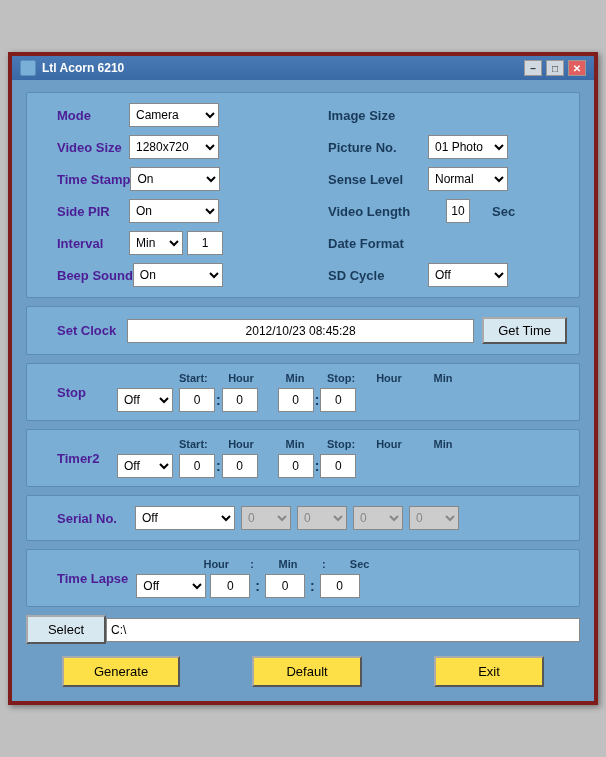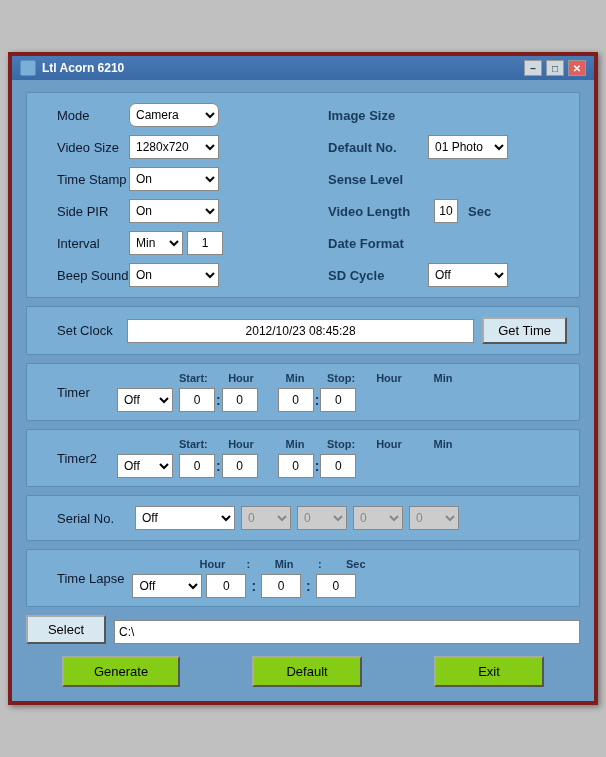--- a/index.html
+++ b/index.html
@@ -73,22 +73,22 @@
     }
 
     .row {
       display: flex;
       align-items: center;
       margin-bottom: 8px;
     }
     .row:last-child { margin-bottom: 0; }
 
     .label {
-      color: #0f172a;
-      font-weight: normal;
+      color: #4c1d95;
+      font-weight: bold;
       font-size: 13px;
       min-width: 90px;
       padding-left: 18px;
     }
 
     .label-right {
       color: #1a3a5a;
       font-weight: bold;
       font-size: 13px;
       min-width: 100px;
@@ -179,22 +179,22 @@
     .timelapse-section {
       background: #7aaed5;
       border: 1px solid #5a8cb5;
       border-radius: 2px;
       padding: 8px 12px;
       margin-bottom: 8px;
     }
 
     .bottom-row {
       display: flex;
-      align-items: flex-end;
-      gap: 8px;
+      align-items: center;
+      gap: 0;
       margin-bottom: 8px;
     }
     .select-btn {
       background: #d8e8f0;
       border: 2px outset #aaa;
       padding: 5px 16px;
       font-size: 13px;
       cursor: pointer;
       min-width: 80px;
     }
@@ -202,21 +202,21 @@
       flex: 1;
       height: 26px;
     }
 
     .footer-btns {
       display: flex;
       justify-content: space-around;
       padding: 4px 0 2px;
     }
     .footer-btn {
-      background: #84cc16;
+      background: #fde047;
       border: 2px outset #aaa;
       padding: 6px 30px;
       font-size: 13px;
       cursor: pointer;
       min-width: 110px;
       text-align: center;
     }
 
     .video-length-input {
       width: 50px;
@@ -253,64 +253,67 @@
     </div>
   </div>
 
   <div class="main-content">
 
     <div class="section-box">
 
       <div class="row two-col">
         <div class="col-half">
           <span class="label">Mode</span>
-          <select style="width:90px;border-radius:7px;">
+          <select style="width:90px;">
             <option>Camera</option>
           </select>
         </div>
         <div class="col-half">
           <span class="label-right">Image Size</span>
         </div>
       </div>
 
       <div class="row two-col">
         <div class="col-half">
           <span class="label">Video Size</span>
           <select style="width:90px;">
             <option>1280x720</option>
           </select>
         </div>
         <div class="col-half">
-          <span class="label-right">Default No.</span>
+          <span class="label-right">Picture No.</span>
           <select style="width:80px;">
             <option>01 Photo</option>
           </select>
         </div>
       </div>
 
       <div class="row two-col">
         <div class="col-half">
           <span class="label">Time Stamp</span>
           <select style="width:90px;">
             <option>On</option>
           </select>
         </div>
         <div class="col-half">
           <span class="label-right">Sense Level</span>
+          <select style="width:80px;">
+            <option>Normal</option>
+          </select>
         </div>
       </div>
 
       <div class="row two-col">
         <div class="col-half">
           <span class="label">Side PIR</span>
           <select style="width:90px;">
             <option>On</option>
           </select>
         </div>
-        <div class="col-half" style="gap:6px;">
+        <div class="col-half" style="gap:18px;">
           <span class="label-right">Video Length</span>
           <input type="text" class="video-length-input" style="width: 24px; text-align: center;" value="10">
           <span class="sec-label">Sec</span>
         </div>
       </div>
 
       <div class="row two-col">
         <div class="col-half">
           <span class="label">Interval</span>
           <div class="interval-row">
@@ -345,21 +348,21 @@
       <div class="clock-row">
         <span class="label" style="min-width:80px;">Set Clock</span>
         <input type="text" class="clock-input" style="flex: 1 1 0%;" value="2012/10/23 08:45:28">
         <button class="get-time-btn">Get Time</button>
       </div>
     </div>
 
     <div class="timer-section">
       <div style="display:flex; align-items:center; gap:8px;">
         <div style="min-width:70px;">
-          <span class="label">Timer</span>
+          <span class="label">Stop</span>
         </div>
         <div style="display:flex; flex-direction:column; gap:4px; flex:1;">
 
           <div style="display:flex; align-items:center; margin-left:62px; gap:0;">
             <span style="font-size:11px; color:#1a3a5a; font-weight:bold; min-width:42px;">Start:</span>
             <div class="hm-pair" style="min-width:40px;">
               <span style="font-size:11px; color:#1a3a5a; font-weight:bold;">Hour</span>
             </div>
             <div style="min-width:14px;"></div>
             <div class="hm-pair" style="min-width:40px;">

